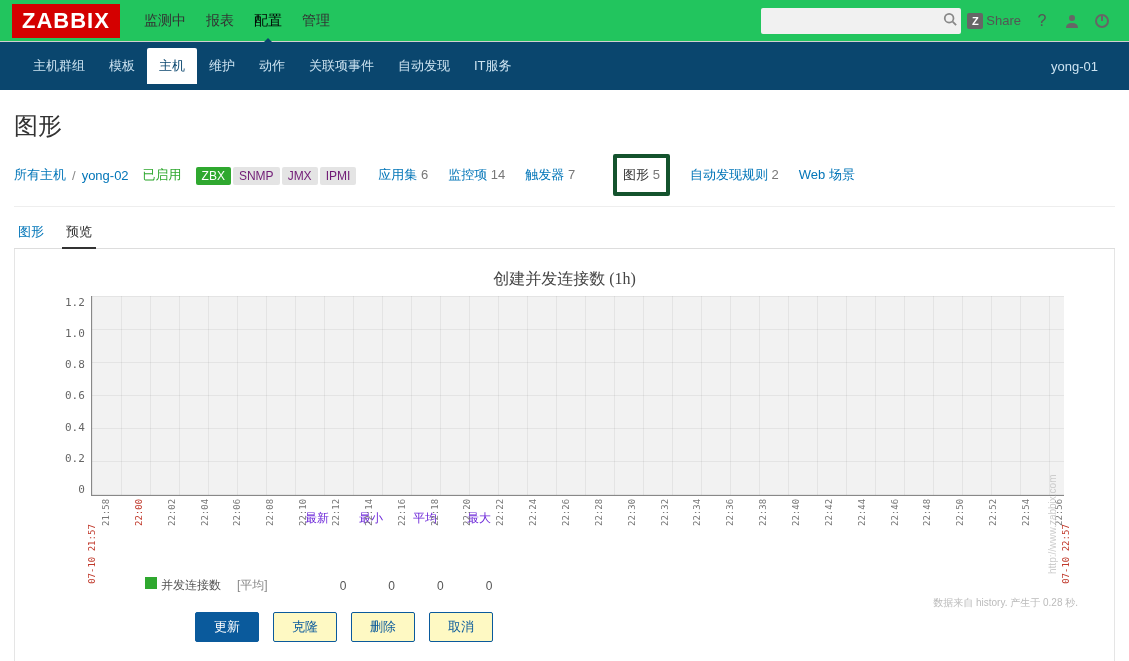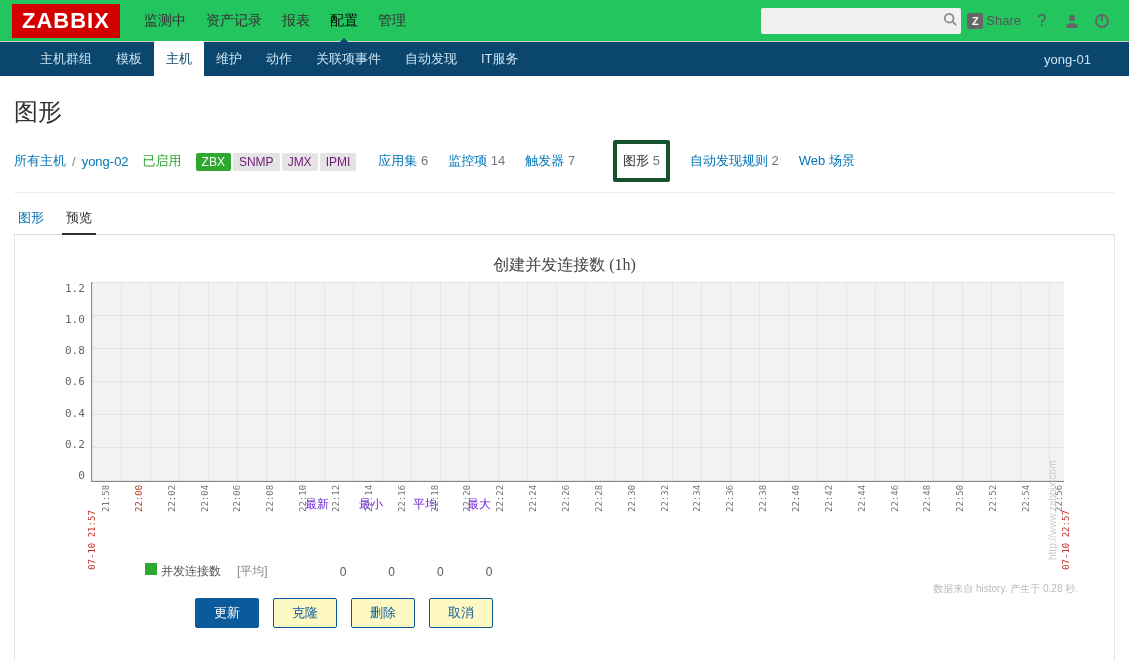--- a/index.html
+++ b/index.html
@@ -8,21 +8,21 @@
   .logo { background: #d40000; color: #fff; font-weight: bold; font-size: 22px; padding: 4px 10px; letter-spacing: 1px; margin-right: 14px; font-family: Arial, sans-serif; }
   .topnav .nav-item { color: #333; padding: 12px 10px; cursor: pointer; font-size: 14px; }
   .topnav .nav-item.active { color: #000; font-weight: 500; position: relative; }
   .topnav .nav-item.active::after { content: ""; position: absolute; bottom: -1px; left: 50%; transform: translateX(-50%); width:0; height:0; border-left:5px solid transparent; border-right:5px solid transparent; border-bottom:5px solid #0a466e;}
   .top-spacer { flex: 1; }
   .search-wrap { display: flex; align-items: center; background: #f1f1f1; border-radius: 2px; width: 200px; height: 26px; padding: 0 6px; }
   .search-input { flex:1; border:none; background:transparent; outline:none; font-size:13px; }
   .icon-btn { width: 30px; height: 42px; display:flex; align-items:center; justify-content:center; cursor:pointer; color:#555; }
   .ishare { display:flex; align-items:center; color:#555; margin:0 6px; cursor:pointer; font-size:13px;}
   .ishare .box { display:inline-flex; width:16px; height:16px; background:#666; color:#fff; align-items:center; justify-content:center; font-weight:bold; border-radius:2px; margin-right:3px; font-size:11px;}
-  .subnav { display:flex; align-items:center; background: #0a466e; height: 34px; padding: 0 28px; }
+  .subnav { display:flex; align-items:center; background: #0a466e; height: 48px; padding: 0 21px; }
   .subnav .sub-item { color: #cce3f1; padding: 9px 12px; cursor:pointer; font-size:13px; }
   .subnav .sub-item.active { background: #fff; color: #0a466e; border-radius: 2px 2px 0 0; }
   .subnav .right { margin-left:auto; color:#cce3f1; padding-right:10px; font-size:13px;}
   .content { padding: 12px 14px; }
   .page-title { font-size: 24px; color: #333; margin: 8px 0 12px 0; font-weight: normal; }
   .breadcrumb-row { display: flex; align-items: center; gap: 6px; flex-wrap: wrap; padding-bottom:10px; border-bottom:1px solid #eee; font-size:13px;}
   .blink { color: #0275b8; cursor:pointer; }
   .sep { color: #888; }
   .enabled { color: #2fa82f; margin-left:8px;}
   .badge { padding:2px 6px; border-radius:2px; font-size:12px; margin-right:2px; }
@@ -61,21 +61,20 @@
   .btn.secondary { background:#fef9c3; color:#0a5a9c; border:1px solid #0a5a9c;}
   .left-time-label { position:absolute; left:-30px; bottom:-64px; font-size:9px; color:#c0392b; transform: rotate(-90deg); font-family: monospace; white-space:nowrap;}
   .right-time-label { position:absolute; right:-32px; bottom:-64px; font-size:9px; color:#c0392b; transform: rotate(-90deg); font-family: monospace; white-space:nowrap;}
 </style>
 </head>
 <body>
 
 <div class="topnav">
   <div class="logo">ZABBIX</div>
   <div class="nav-item">监测中</div>
-  <div class="nav-item">资产记录</div>
   <div class="nav-item">报表</div>
   <div class="nav-item active">配置</div>
   <div class="nav-item">管理</div>
   <div class="top-spacer"></div>
   <div class="search-wrap">
     <input class="search-input" type="text" style="">
     <span style="color:#888;">
       <svg width="14" height="14" viewBox="0 0 16 16">
           <circle cx="7" cy="7" r="5" fill="none" stroke="#888" stroke-width="2"></circle>
           <line x1="11" y1="11" x2="15" y2="15" stroke="#888" stroke-width="2"></line>

